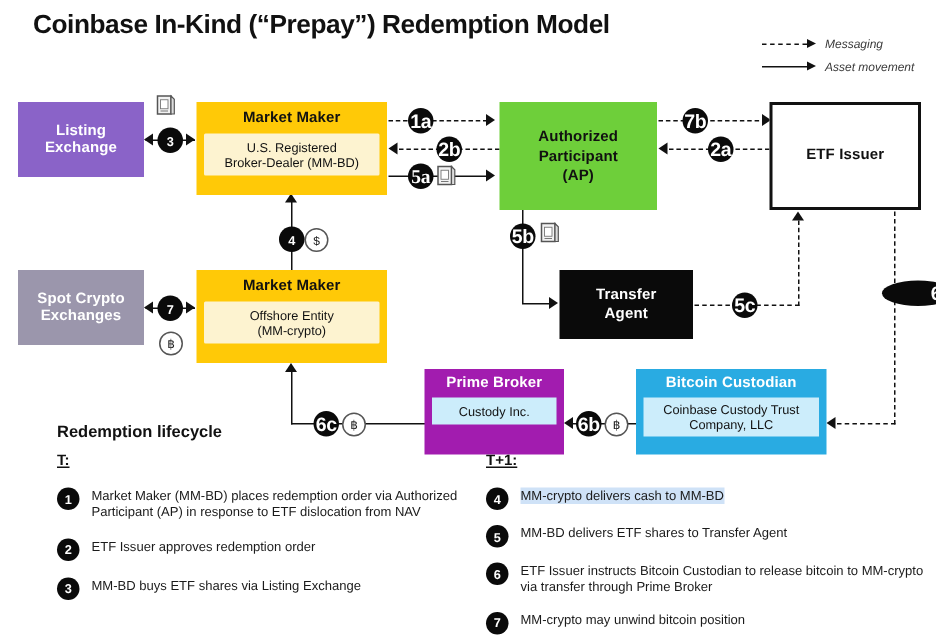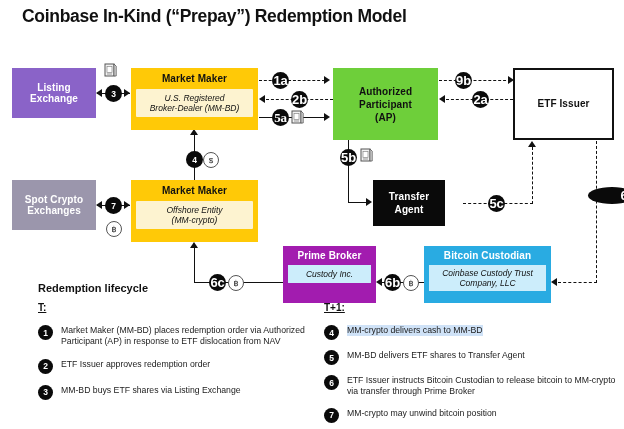--- a/index.html
+++ b/index.html
@@ -35,21 +35,21 @@
   
   .diagram{position:absolute;left:0;top:55px;width:624px;height:225px;}
 
   
   .node{position:absolute;box-sizing:border-box;}
   .node .hdr{
     font-weight:bold;font-size:10px;text-align:center;letter-spacing:0.1px;
     line-height:11.5px;
   }
   .node .sub{
-    font-style:italic;font-size:8.5px;text-align:center;line-height:10px;
+    font-size:8.5px;text-align:center;line-height:10px;
   }
 
   
   .n-listing{
     left:12px;top:13px;width:84px;height:50px;background:#8a63c8;
     display:flex;align-items:center;justify-content:center;
   }
   .n-listing .hdr{color:#fff;font-size:10px;}
 
   
@@ -88,21 +88,21 @@
 
   
   .n-etf{
     left:513px;top:13px;width:101px;height:72px;background:#fff;border:2.2px solid #111;
     display:flex;align-items:center;justify-content:center;
   }
   .n-etf .hdr{color:#111;font-size:10px;}
 
   
   .n-ta{
-    left:373px;top:125px;width:72px;height:46px;background:#0a0a0a;
+    left:373px;top:125px;width:89px;height:46px;background:#0a0a0a;
     display:flex;align-items:center;justify-content:center;
   }
   .n-ta .hdr{color:#fff;font-size:10px;line-height:13px;}
 
   
   .n-pb{
     left:283px;top:191px;width:93px;height:57px;background:#a21caf;
     padding:4px 5px 5px 5px;
   }
   .n-pb .hdr{color:#fff;margin-bottom:3px;}
@@ -169,20 +169,36 @@
   .step-txt.hl{background:#cfe2f7;}
   .step.tight{margin-bottom:10px;}
 </style>
 </head>
 <body>
 
 <div class="page">
 
   <div class="title">Coinbase In-Kind (“Prepay”) Redemption Model</div>
 
+  <div class="legend">
+    <div class="legend-row">
+      <span class="lg-line">
+        <span class="bar dash"></span>
+          <span class="head"></span>
+      </span>
+      <span class="legend-label">Messaging</span>
+    </div>
+    <div class="legend-row">
+      <span class="lg-line">
+        <span class="bar solid"></span>
+          <span class="head"></span>
+      </span>
+      <span class="legend-label">Asset movement</span>
+    </div>
+  </div>
 
   <div class="diagram">
 
     <div class="ln h-dash" style="left:259px;top:25px;width:66px;"></div>
     <div class="arw r" style="left:324px;top:21px;"></div>
 
     <div class="ln h-dash" style="left:266px;top:44px;width:67px;"></div>
     <div class="arw l" style="left:259px;top:40px;"></div>
 
     <div class="ln h-solid" style="left:259px;top:62px;width:66px;"></div>
@@ -298,21 +314,21 @@
     </div>
 
     <div class="token" style="left:203px;top:97px;">$</div>
     <div class="token" style="left:106px;top:166px;">฿</div>
     <div class="token" style="left:228px;top:220px;">฿</div>
     <div class="token" style="left:403px;top:220px;">฿</div>
 
     <div class="badge small" style="left:272px;top:17px;">1a</div>
     <div class="badge small" style="left:291px;top:36px;">2b</div>
     <div class="badge small" style="left:272px;top:54px;font-family:Liberation Serif, serif;">5a</div>
-    <div class="badge small" style="left:455px;top:17px;">9b</div>
+    <div class="badge small" style="left:455px;top:17px;">7b</div>
     <div class="badge small" style="left:472px;top:36px;">2a</div>
     <div class="badge" style="left:105px;top:30px;">3</div>
     <div class="badge" style="left:186px;top:96px;">4</div>
     <div class="badge small" style="left:340px;top:94px;">5b</div>
     <div class="badge small" style="left:488px;top:140px;">5c</div>
     <div class="badge small" style="left:588px;top:132px;padding-left:31px;">6a</div>
     <div class="badge small" style="left:384px;top:219px;">6b</div>
     <div class="badge small" style="left:209px;top:219px;">6c</div>
     <div class="badge" style="left:105px;top:142px;">7</div>
   </div>

